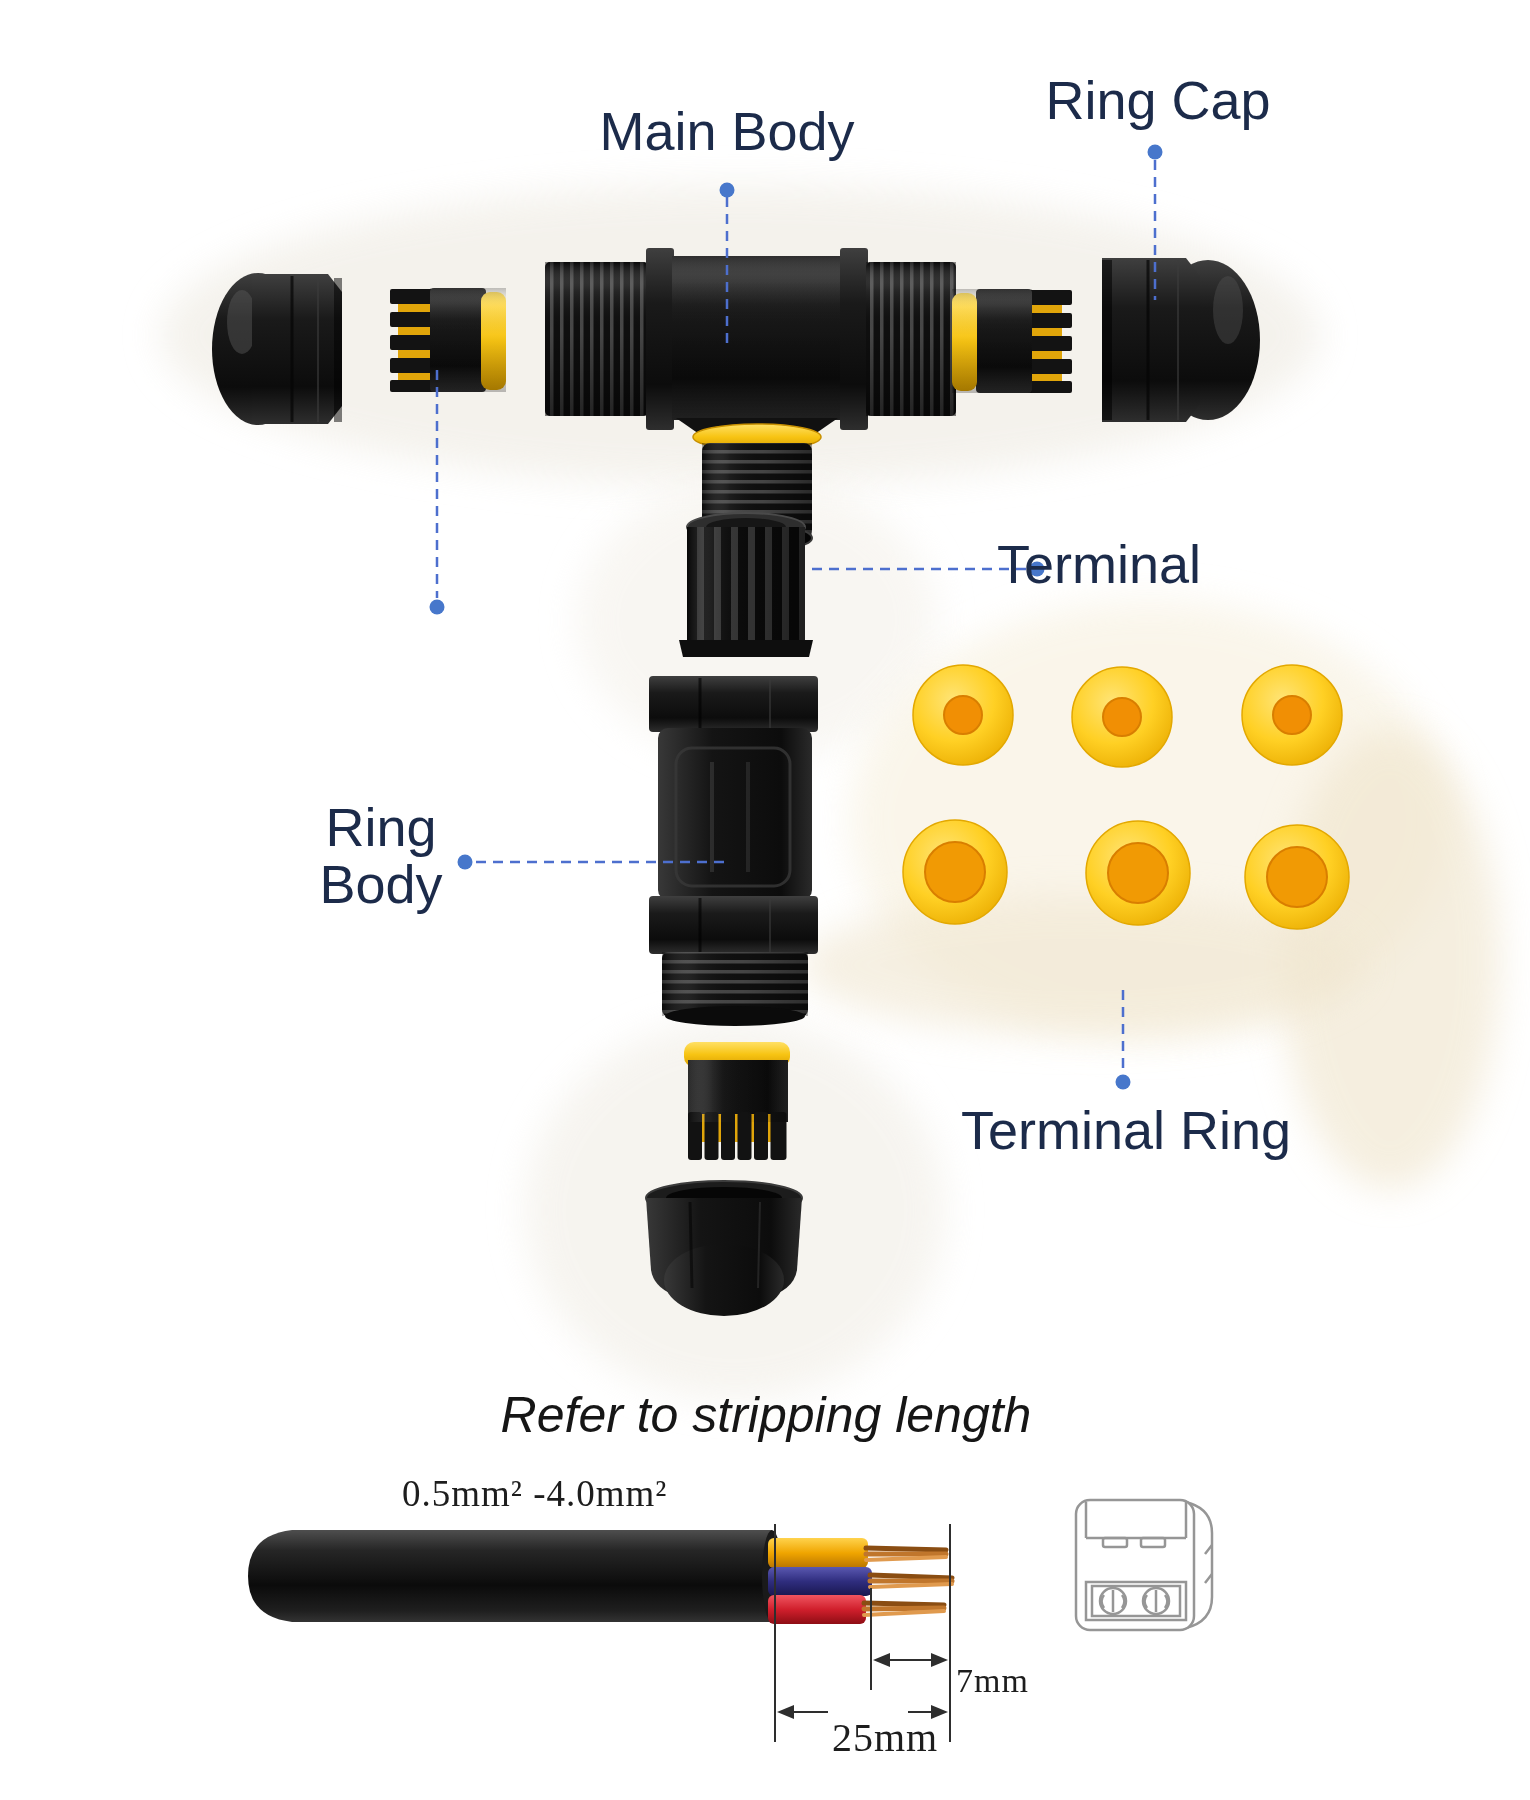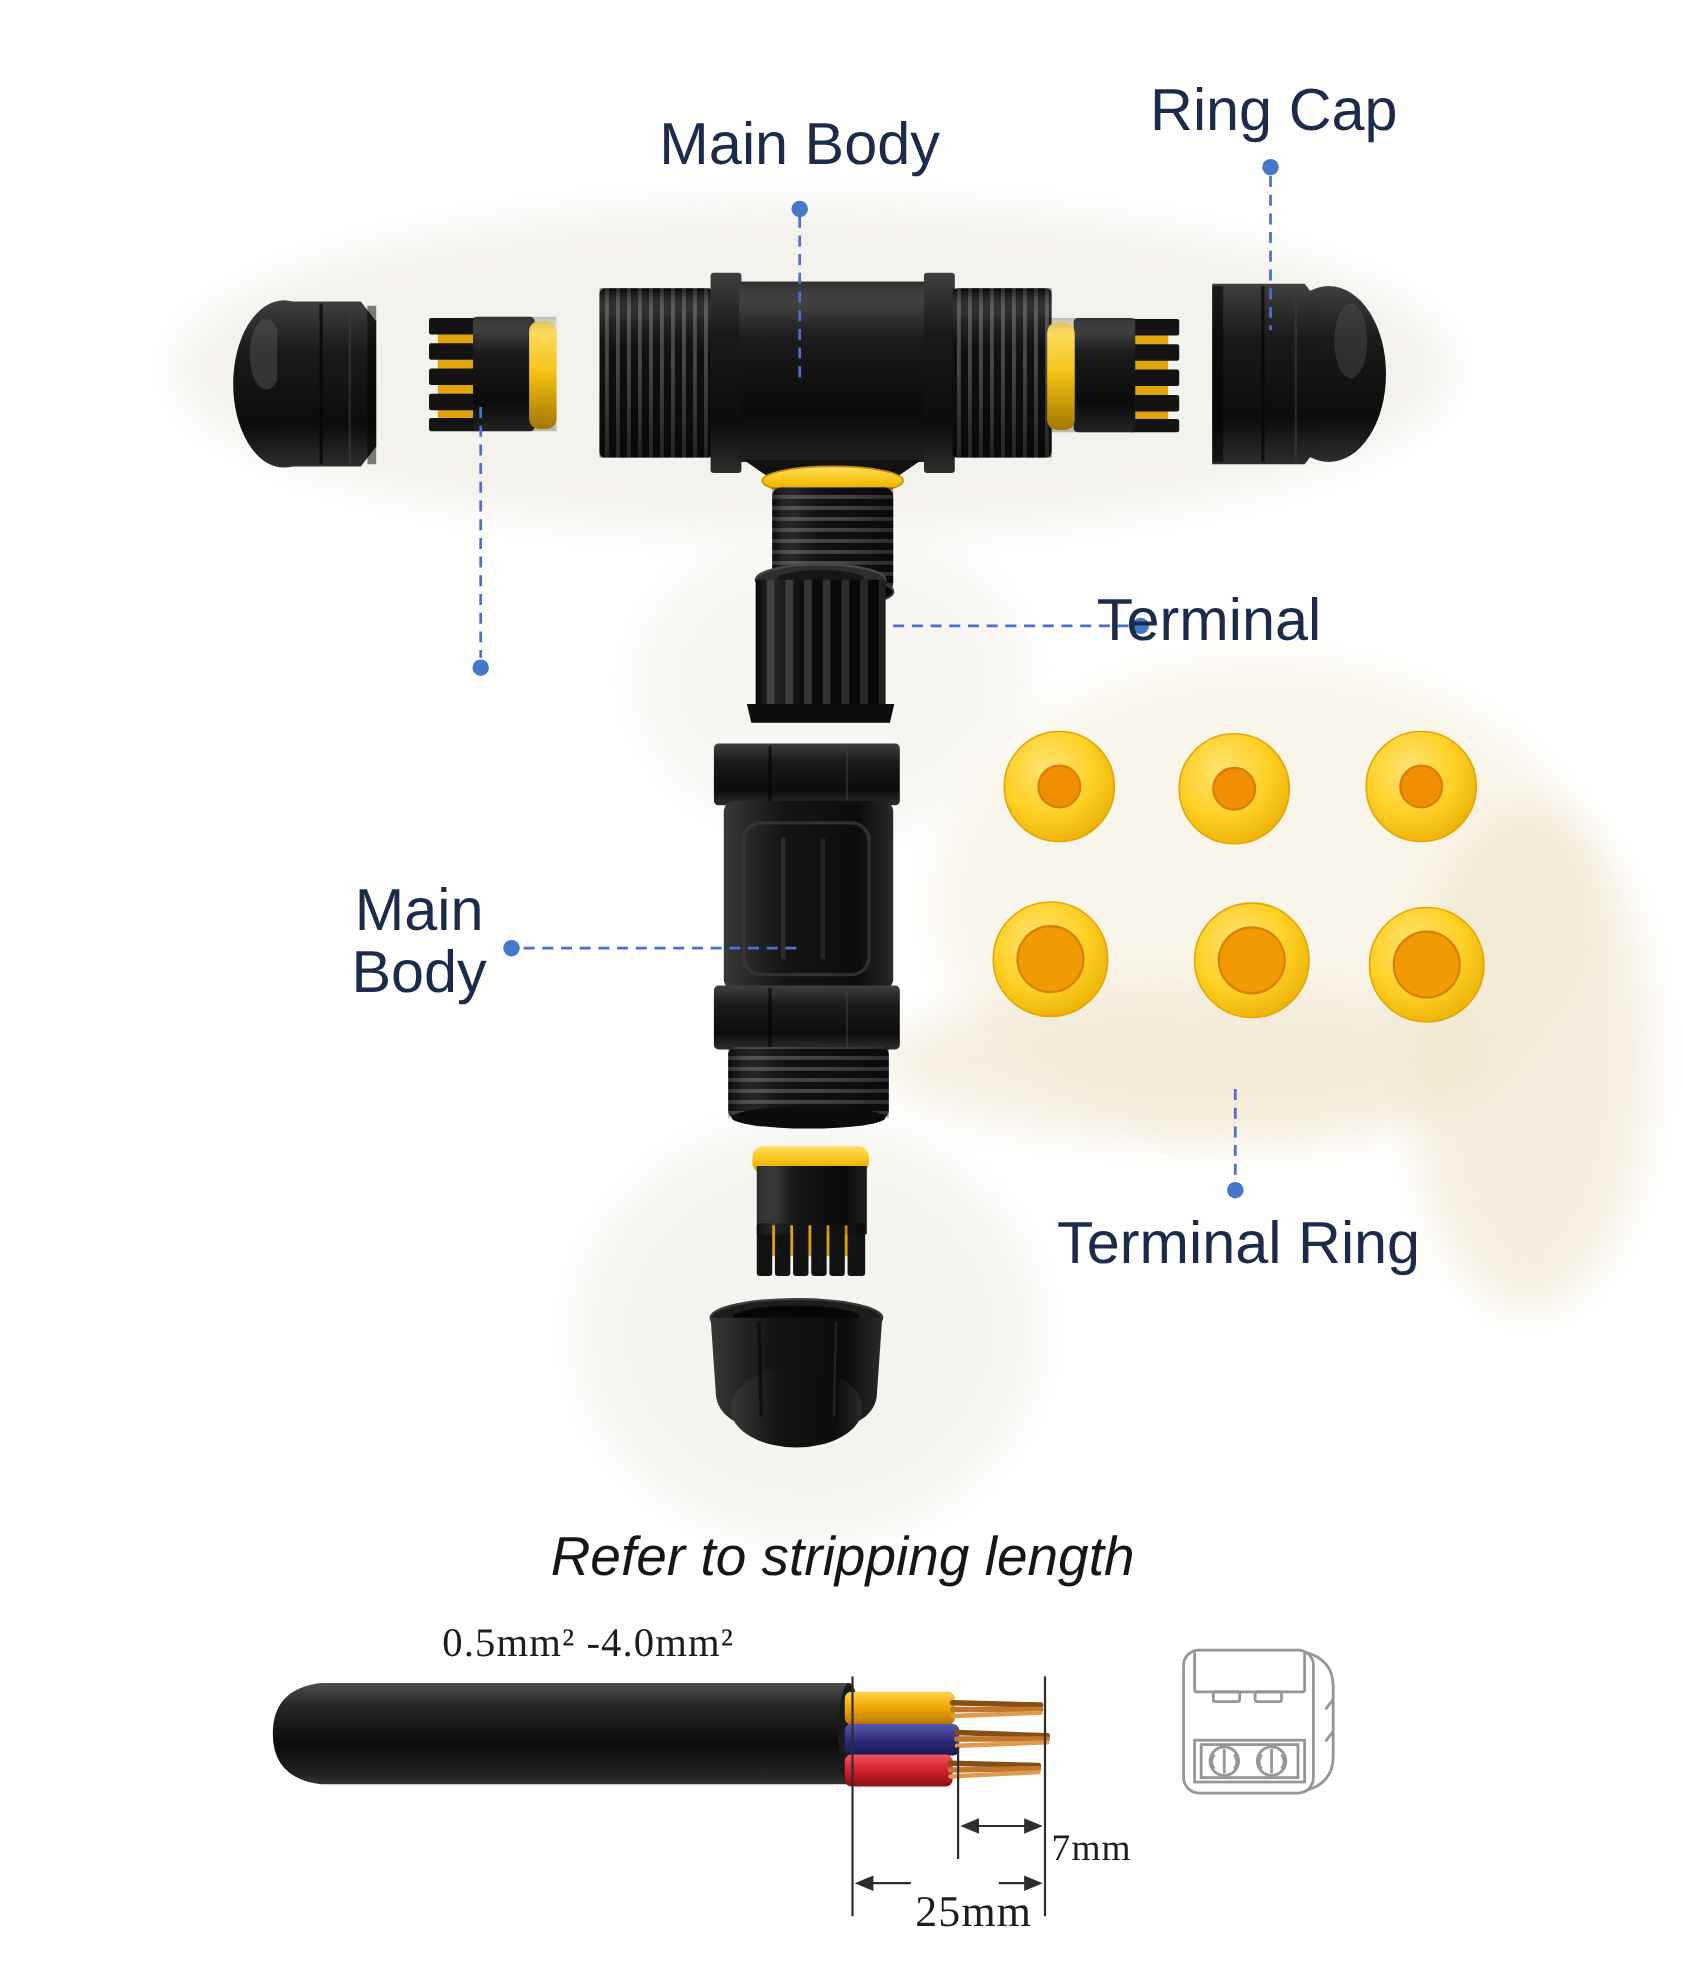--- a/index.html
+++ b/index.html
@@ -298,21 +298,21 @@
   </svg>
 
   <div class="lbl center" style="left:727px;top:103px">Main Body</div>
 
   <div class="lbl center" style="left:1158px;top:72px">Ring Cap</div>
 
 
   <div class="lbl" style="left:997px;top:536px">Terminal</div>
 
   <div class="lbl center" style="left:381px;top:799px">
-    <div>Main</div>
+    <div>Ring</div>
     <div>Body</div>
   </div>
 
   <div class="lbl center" style="left:1126px;top:1102px">Terminal Ring</div>
 
   <div class="heading center" style="left:766px;top:1386px;position:absolute">Refer to stripping length</div>
 
   <div class="dim" style="left:402px;top:1448px;font-size:37px">0.5mm² -4.0mm²</div>
 
   <div class="dim" style="left:956px;top:1638px;font-size:34px">7mm</div>

